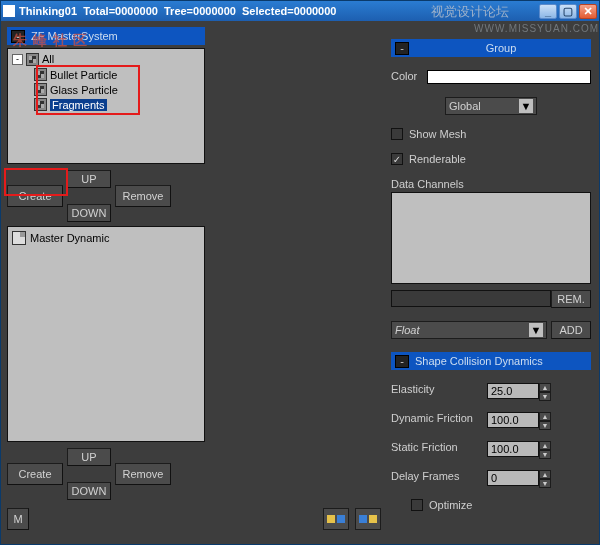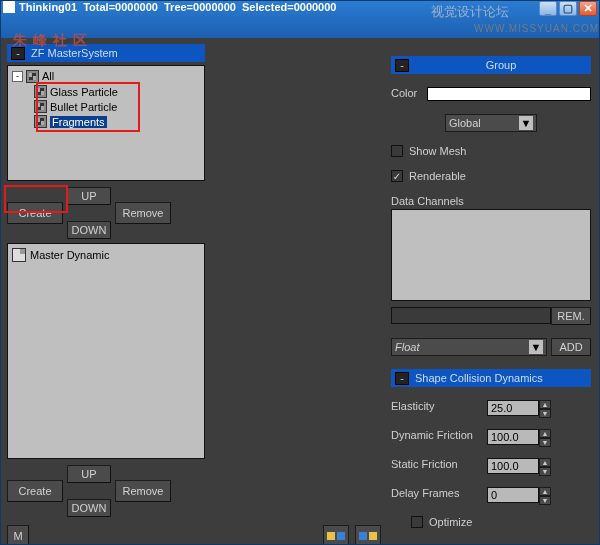--- a/index.html
+++ b/index.html
@@ -1,19 +1,19 @@
 <!DOCTYPE html>
 <html><head>
 <meta charset="utf-8">
 <style>
   *{box-sizing:border-box;}
   html,body{margin:0;padding:0;font-family:Tahoma,Arial,sans-serif;font-size:11px;background:#444;}
   #app{width:600px;height:545px;background:#3d3d3d;border:1px solid #0a3a6b;position:relative;overflow:hidden;}
   
-  .titlebar{height:37px;background:linear-gradient(#2a7cd2,#1d5fb0);color:#fff;display:flex;padding:0 2px;}
+  .titlebar{height:20px;background:linear-gradient(#2a7cd2,#1d5fb0);color:#fff;display:flex;align-items:center;padding:0 2px;}
   .titlebar .icon{width:12px;height:12px;background:#fff;margin-right:4px;}
   .titlebar .title{flex:0 0 auto;font-weight:bold;white-space:pre;}
   .titlebar .spacer{flex:1;}
   .tbtn{width:18px;height:15px;background:linear-gradient(#cbe0f7,#8bb6e6);border:1px solid #5a8acb;margin-left:2px;display:flex;align-items:center;justify-content:center;border-radius:2px;color:#2a4a70;font-weight:bold;}
   .tbtn.close{background:linear-gradient(#f5a38a,#e35b33);color:#fff;border-color:#b94324;}
   .wm-top{position:absolute;top:2px;right:90px;color:rgba(180,190,205,0.85);font-size:13px;white-space:pre;}
   .wm-logo{position:absolute;left:12px;top:24px;color:#2d82e6;font-size:22px;font-weight:bold;letter-spacing:2px;opacity:.7;pointer-events:none;}
   .wm-logo span{color:#d05040;font-size:14px;display:block;margin-top:-4px;letter-spacing:6px;}
   .wm-url{position:absolute;right:0;top:22px;color:rgba(120,125,130,.9);font-size:10px;letter-spacing:1px;}
   
@@ -89,25 +89,25 @@
       </div>
 
       <div class="tree-wrap" style="position:relative;">
         <div class="tree-row">
           <div class="exp">-</div>
           <div class="ticon"></div>
           <span>All</span>
         </div>
         <div class="tree-child">
           <div class="ticon"></div>
+          <span>Bullet Particle</span>
+        </div>
+        <div class="tree-child">
+          <div class="ticon"></div>
           <span>Glass Particle</span>
-        </div>
-        <div class="tree-child">
-          <div class="ticon"></div>
-          <span>Bullet Particle</span>
         </div>
         <div class="tree-child">
           <div class="ticon"></div>
           <span class="sel">Fragments</span>
         </div>
         <div class="hl-box" style="left:28px;top:16px;width:104px;height:50px;"></div>
       </div>
 
       <div class="row" style="margin-top:6px;position:relative;">
         <div class="btn big">Create</div>

